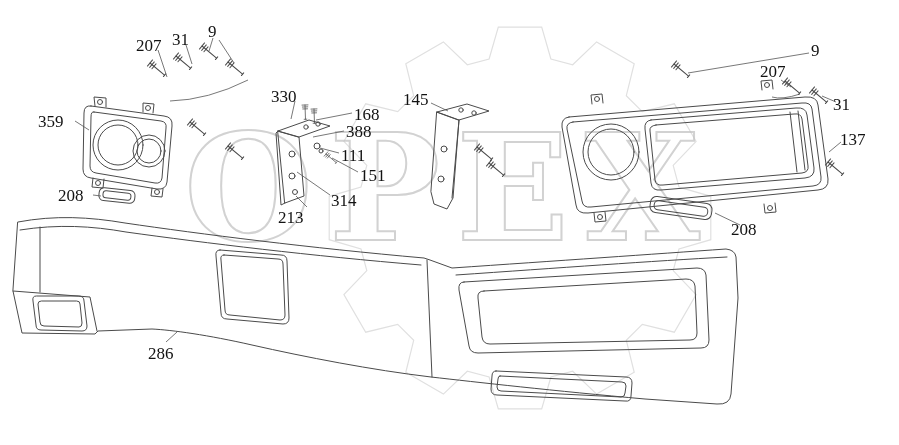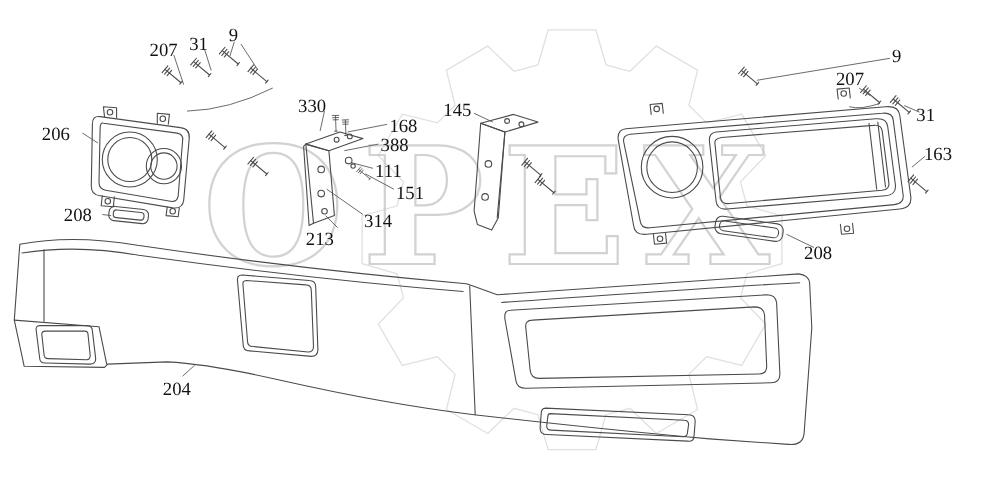--- a/index.html
+++ b/index.html
@@ -172,29 +172,29 @@
       <path d="M836,102 L822,96"></path>
       <path d="M841,142 L829,152"></path>
       <path d="M740,225 L715,213"></path>
       <path d="M800,94 Q782,100 772,97"></path>
     </g>
   </svg>
 
   <span class="lbl" style="left:136px;top:37px">207</span>
   <span class="lbl" style="left:172px;top:31px">31</span>
   <span class="lbl" style="left:208px;top:23px">9</span>
-  <span class="lbl" style="left:38px;top:113px">206</span>
+  <span class="lbl" style="left:38px;top:113px">359</span>
   <span class="lbl" style="left:58px;top:187px">208</span>
   <span class="lbl" style="left:271px;top:88px">330</span>
   <span class="lbl" style="left:354px;top:106px">168</span>
   <span class="lbl" style="left:346px;top:123px">388</span>
   <span class="lbl" style="left:341px;top:147px">111</span>
   <span class="lbl" style="left:360px;top:167px">151</span>
   <span class="lbl" style="left:331px;top:192px">314</span>
   <span class="lbl" style="left:278px;top:209px">213</span>
   <span class="lbl" style="left:403px;top:91px">145</span>
-  <span class="lbl" style="left:148px;top:345px">204</span>
+  <span class="lbl" style="left:148px;top:345px">286</span>
   <span class="lbl" style="left:811px;top:42px">9</span>
   <span class="lbl" style="left:760px;top:63px">207</span>
   <span class="lbl" style="left:833px;top:96px">31</span>
-  <span class="lbl" style="left:840px;top:131px">163</span>
+  <span class="lbl" style="left:840px;top:131px">137</span>
   <span class="lbl" style="left:731px;top:221px">208</span>
 </div>
 
 </body></html>

